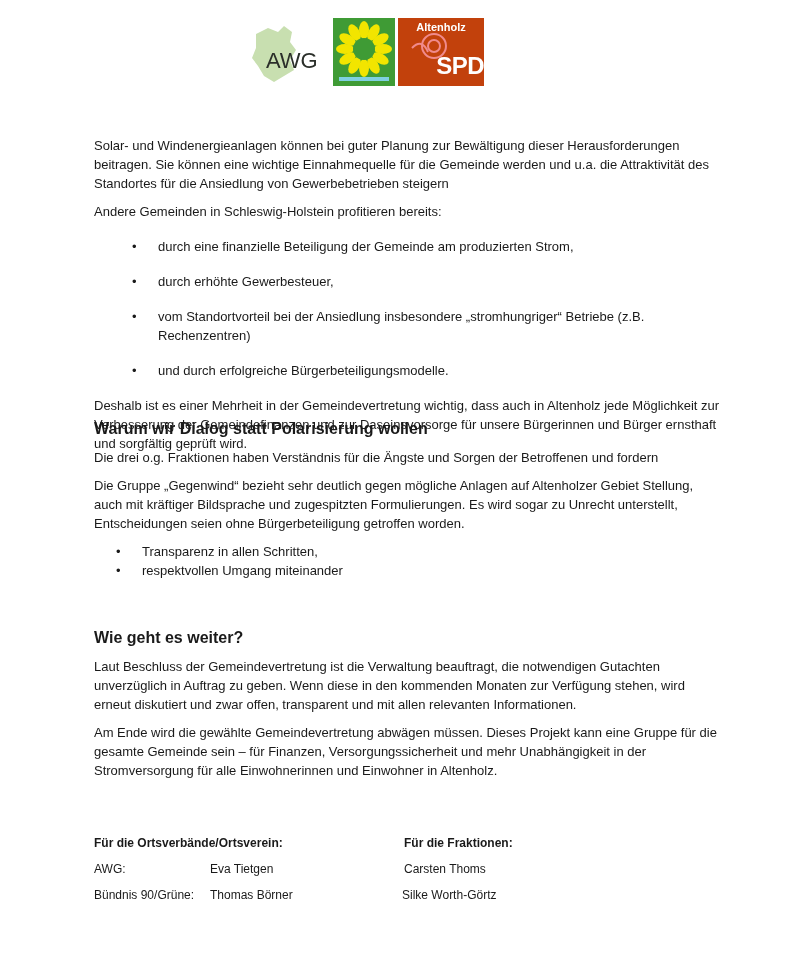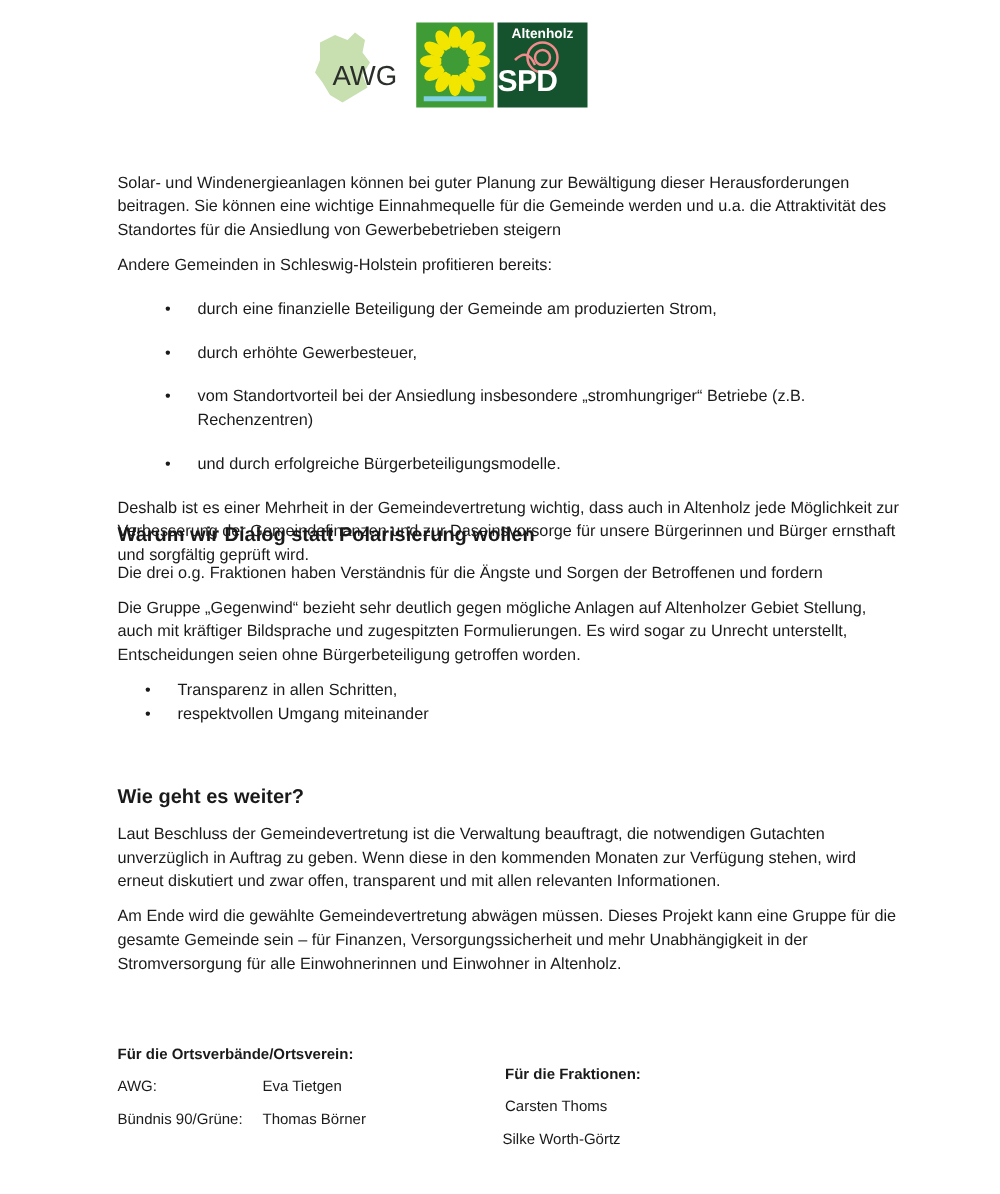--- a/index.html
+++ b/index.html
@@ -4,42 +4,42 @@
 <style>
   html, body { margin: 0; padding: 0; background: #ffffff; }
   body {
     width: 800px; height: 955px; position: relative; overflow: hidden;
     font-family: "Liberation Sans", sans-serif; color: #1a1a1a;
   }
   .logos { position: absolute; left: 250px; top: 16px; height: 72px; width: 220px; }
   .awg-logo { position: absolute; left: 0; top: 8px; width: 80px; height: 60px; }
   .awg-text { position: absolute; left: 16px; top: 24px; font-weight: normal; font-size: 22px; color: #2b2f2a; letter-spacing: 0; }
   .green-logo { position: absolute; left: 83px; top: 2px; width: 62px; height: 68px; background: #3f9b35; }
-  .spd-logo { position: absolute; left: 148px; top: 2px; width: 72px; height: 68px; background: #14532d; overflow: hidden; }
+  .spd-logo { position: absolute; left: 148px; top: 2px; width: 86px; height: 68px; background: #c2410c; overflow: hidden; }
   .spd-top { position: absolute; left: 0; right: 0; top: 3px; text-align: center; color: #fff; font-size: 11px; font-weight: bold; }
-  .spd-main { position: absolute; left: 0; right: 0; top: 34px; text-align: left; color: #fff; font-size: 24px; font-weight: bold; letter-spacing: -0.5px; }
+  .spd-main { position: absolute; left: 0; right: 0; top: 34px; text-align: right; color: #fff; font-size: 24px; font-weight: bold; letter-spacing: -0.5px; }
 
   .doc { position: absolute; left: 94px; top: 136px; width: 630px; font-size: 13px; line-height: 19px; }
   .doc p { margin: 0 0 9px 0; }
   .doc ul { margin: 0 0 8px 0; padding-left: 48px; list-style: none; }
   .doc li { position: relative; margin: 16px; }
   .doc li::before { content: "\2022"; position: absolute; left: -26px; top: 0; font-size: 13px; }
   .sec2 { position: absolute; left: 94px; top: 418px; width: 630px; font-size: 13px; line-height: 19px; }
   .sec3 { position: absolute; left: 94px; top: 627px; width: 630px; font-size: 13px; line-height: 19px; }
   .sec2 p, .sec3 p { margin: 0 0 9px 0; }
   .sec2 ul { margin: 0; padding-left: 48px; list-style: none; }
   .sec2 li { position: relative; }
   .sec2 li::before { content: "\2022"; position: absolute; left: -26px; top: 0; }
   .sec2 h2, .sec3 h2 { font-size: 16px; font-weight: bold; margin: 0 0 8px 0; line-height: 22px; }
 
   .sig { position: absolute; left: 94px; top: 836px; width: 500px; font-size: 12px; }
   .sig .row { position: relative; height: 26px; }
   .sig .c1 { position: absolute; left: 0; }
   .sig .c2 { position: absolute; left: 116px; }
-  .sig .c3 { position: absolute; left: 310px; margin-top: 16px; }
+  .sig .c3 { position: absolute; left: 310px; }
   .sig .b { font-weight: bold; }
 </style>
 </head>
 <body>
 
 <div class="logos">
   <div class="awg-logo">
     <svg width="80" height="60" viewBox="0 0 80 60">
       <path d="M6 10 L18 4 L28 8 L34 2 L42 8 L40 18 L46 26 L40 36 L44 46 L34 52 L24 58 L14 52 L8 42 L2 34 L6 24 Z" fill="#c8dfb0"></path>
     </svg>

